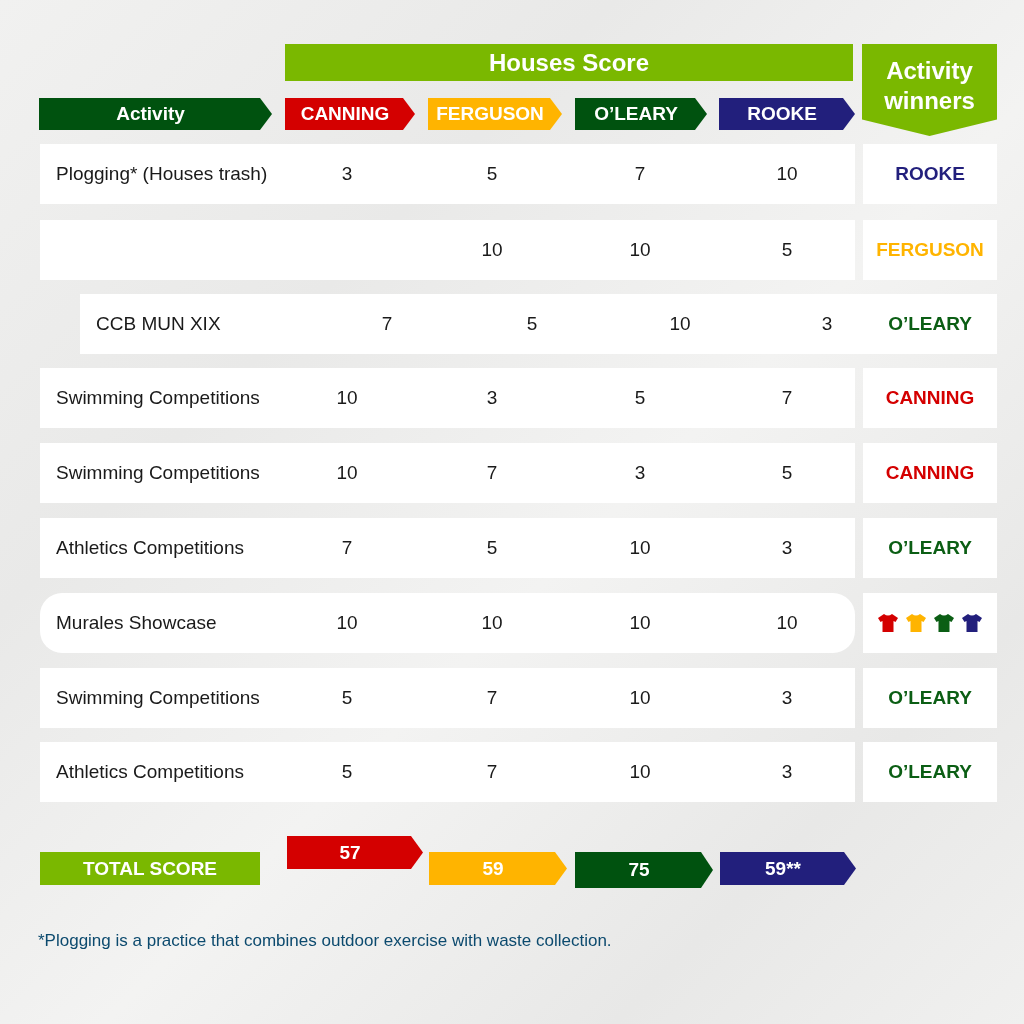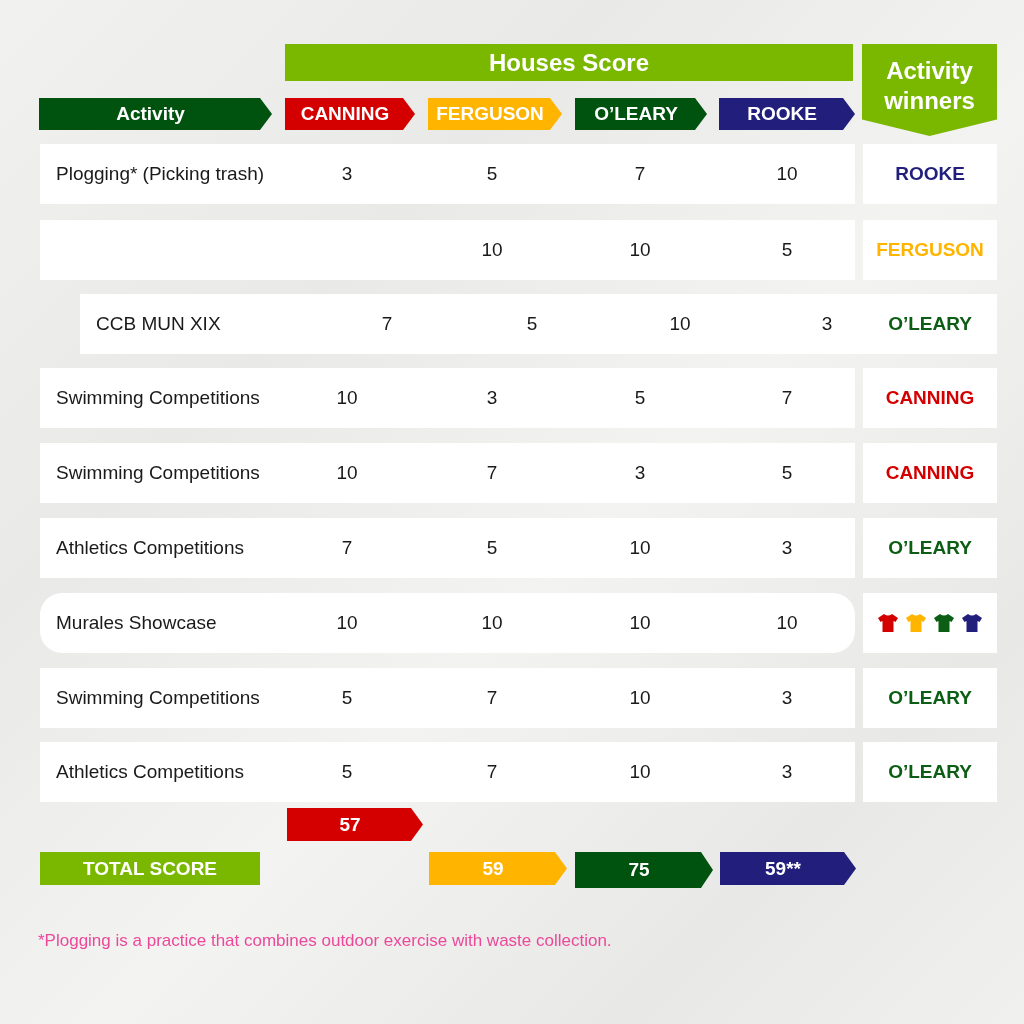--- a/index.html
+++ b/index.html
@@ -30,42 +30,42 @@
   .win-box {
     left:863px; width:134px; height:60px; background:#fff; display:flex; align-items:center; justify-content:center;
     font-weight:bold; font-size:19px;
   }
   .act { width:270px; padding-left:16px; font-size:19px; color:#1a1a1a; box-sizing:border-box; }
   .score { position:absolute; font-size:19px; color:#1a1a1a; text-align:center; width:60px; }
   .total-label {
     left:40px; top:852px; width:220px; height:33px; background:#7ab800; color:#fff; font-weight:bold;
     font-size:19px; display:flex; align-items:center; justify-content:center;
   }
-  .footnotes { left:38px; top:930px; width:960px; font-size:17px; line-height:22px; color:#ec4899; }
+  .footnotes { left:38px; top:930px; width:960px; font-size:17px; line-height:22px; color:#0c4a6e; }
   .shirts { display:flex; gap:8px; }
   .shirt { width:20px; height:18px; }
 </style>
 </head>
 <body>
 
 <div class="abs houses-banner">Houses Score</div>
 <div class="abs winners-banner">
   <div>Activity</div>
   <div>winners</div>
 </div>
 
 <div class="abs tag" style="left:39px;top:98px;width:233px;background:#00520f;">Activity</div>
 <div class="abs tag" style="left:285px;top:98px;width:130px;background:#d40000;">CANNING</div>
 <div class="abs tag" style="left:428px;top:98px;width:134px;background:#ffb400;">FERGUSON</div>
 <div class="abs tag" style="left:575px;top:98px;width:132px;background:#00520f;">O’LEARY</div>
 <div class="abs tag" style="left:719px;top:98px;width:136px;background:#221f7c;">ROOKE</div>
 
 <div id="rows">
     <div class="abs row" style="top: 144px;">
-      <div class="act">Plogging* (Picking trash)</div>
+      <div class="act">Plogging* (Houses trash)</div>
       <div class="score" style="left: 277px;">3</div>
       <div class="score" style="left: 422px;">5</div>
       <div class="score" style="left: 570px;">7</div>
       <div class="score" style="left: 717px;">10</div>
     </div>
     <div class="abs win-box" style="top: 144px;">
       <span style="color: rgb(34, 31, 124);">ROOKE</span>
     </div>
     <div class="abs row" style="top: 220px;">
       <div class="score" style="left: 277px;"></div>
@@ -155,20 +155,20 @@
       <div class="score" style="left: 422px;">7</div>
       <div class="score" style="left: 570px;">10</div>
       <div class="score" style="left: 717px;">3</div>
     </div>
     <div class="abs win-box" style="top: 742px;">
       <span style="color: rgb(11, 94, 20);">O’LEARY</span>
     </div>
   </div>
 
 <div class="abs total-label">TOTAL SCORE</div>
-<div class="abs tag" style="left:287px;top:808px;height:33px;width:136px;background:#d40000;">57</div>
+<div class="abs tag" style="left:287px;top:836px;height:33px;width:136px;background:#d40000;">57</div>
 <div class="abs tag" style="left:429px;top:852px;height:33px;width:138px;background:#ffb400;">59</div>
 <div class="abs tag" style="left:575px;top:852px;height:36px;width:138px;background:#00520f;">75</div>
 <div class="abs tag" style="left:720px;top:852px;height:33px;width:136px;background:#221f7c;">59**</div>
 
 <div class="abs footnotes">
   <div>*Plogging is a practice that combines outdoor exercise with waste collection.</div>
 </div>
 
 </body></html>

